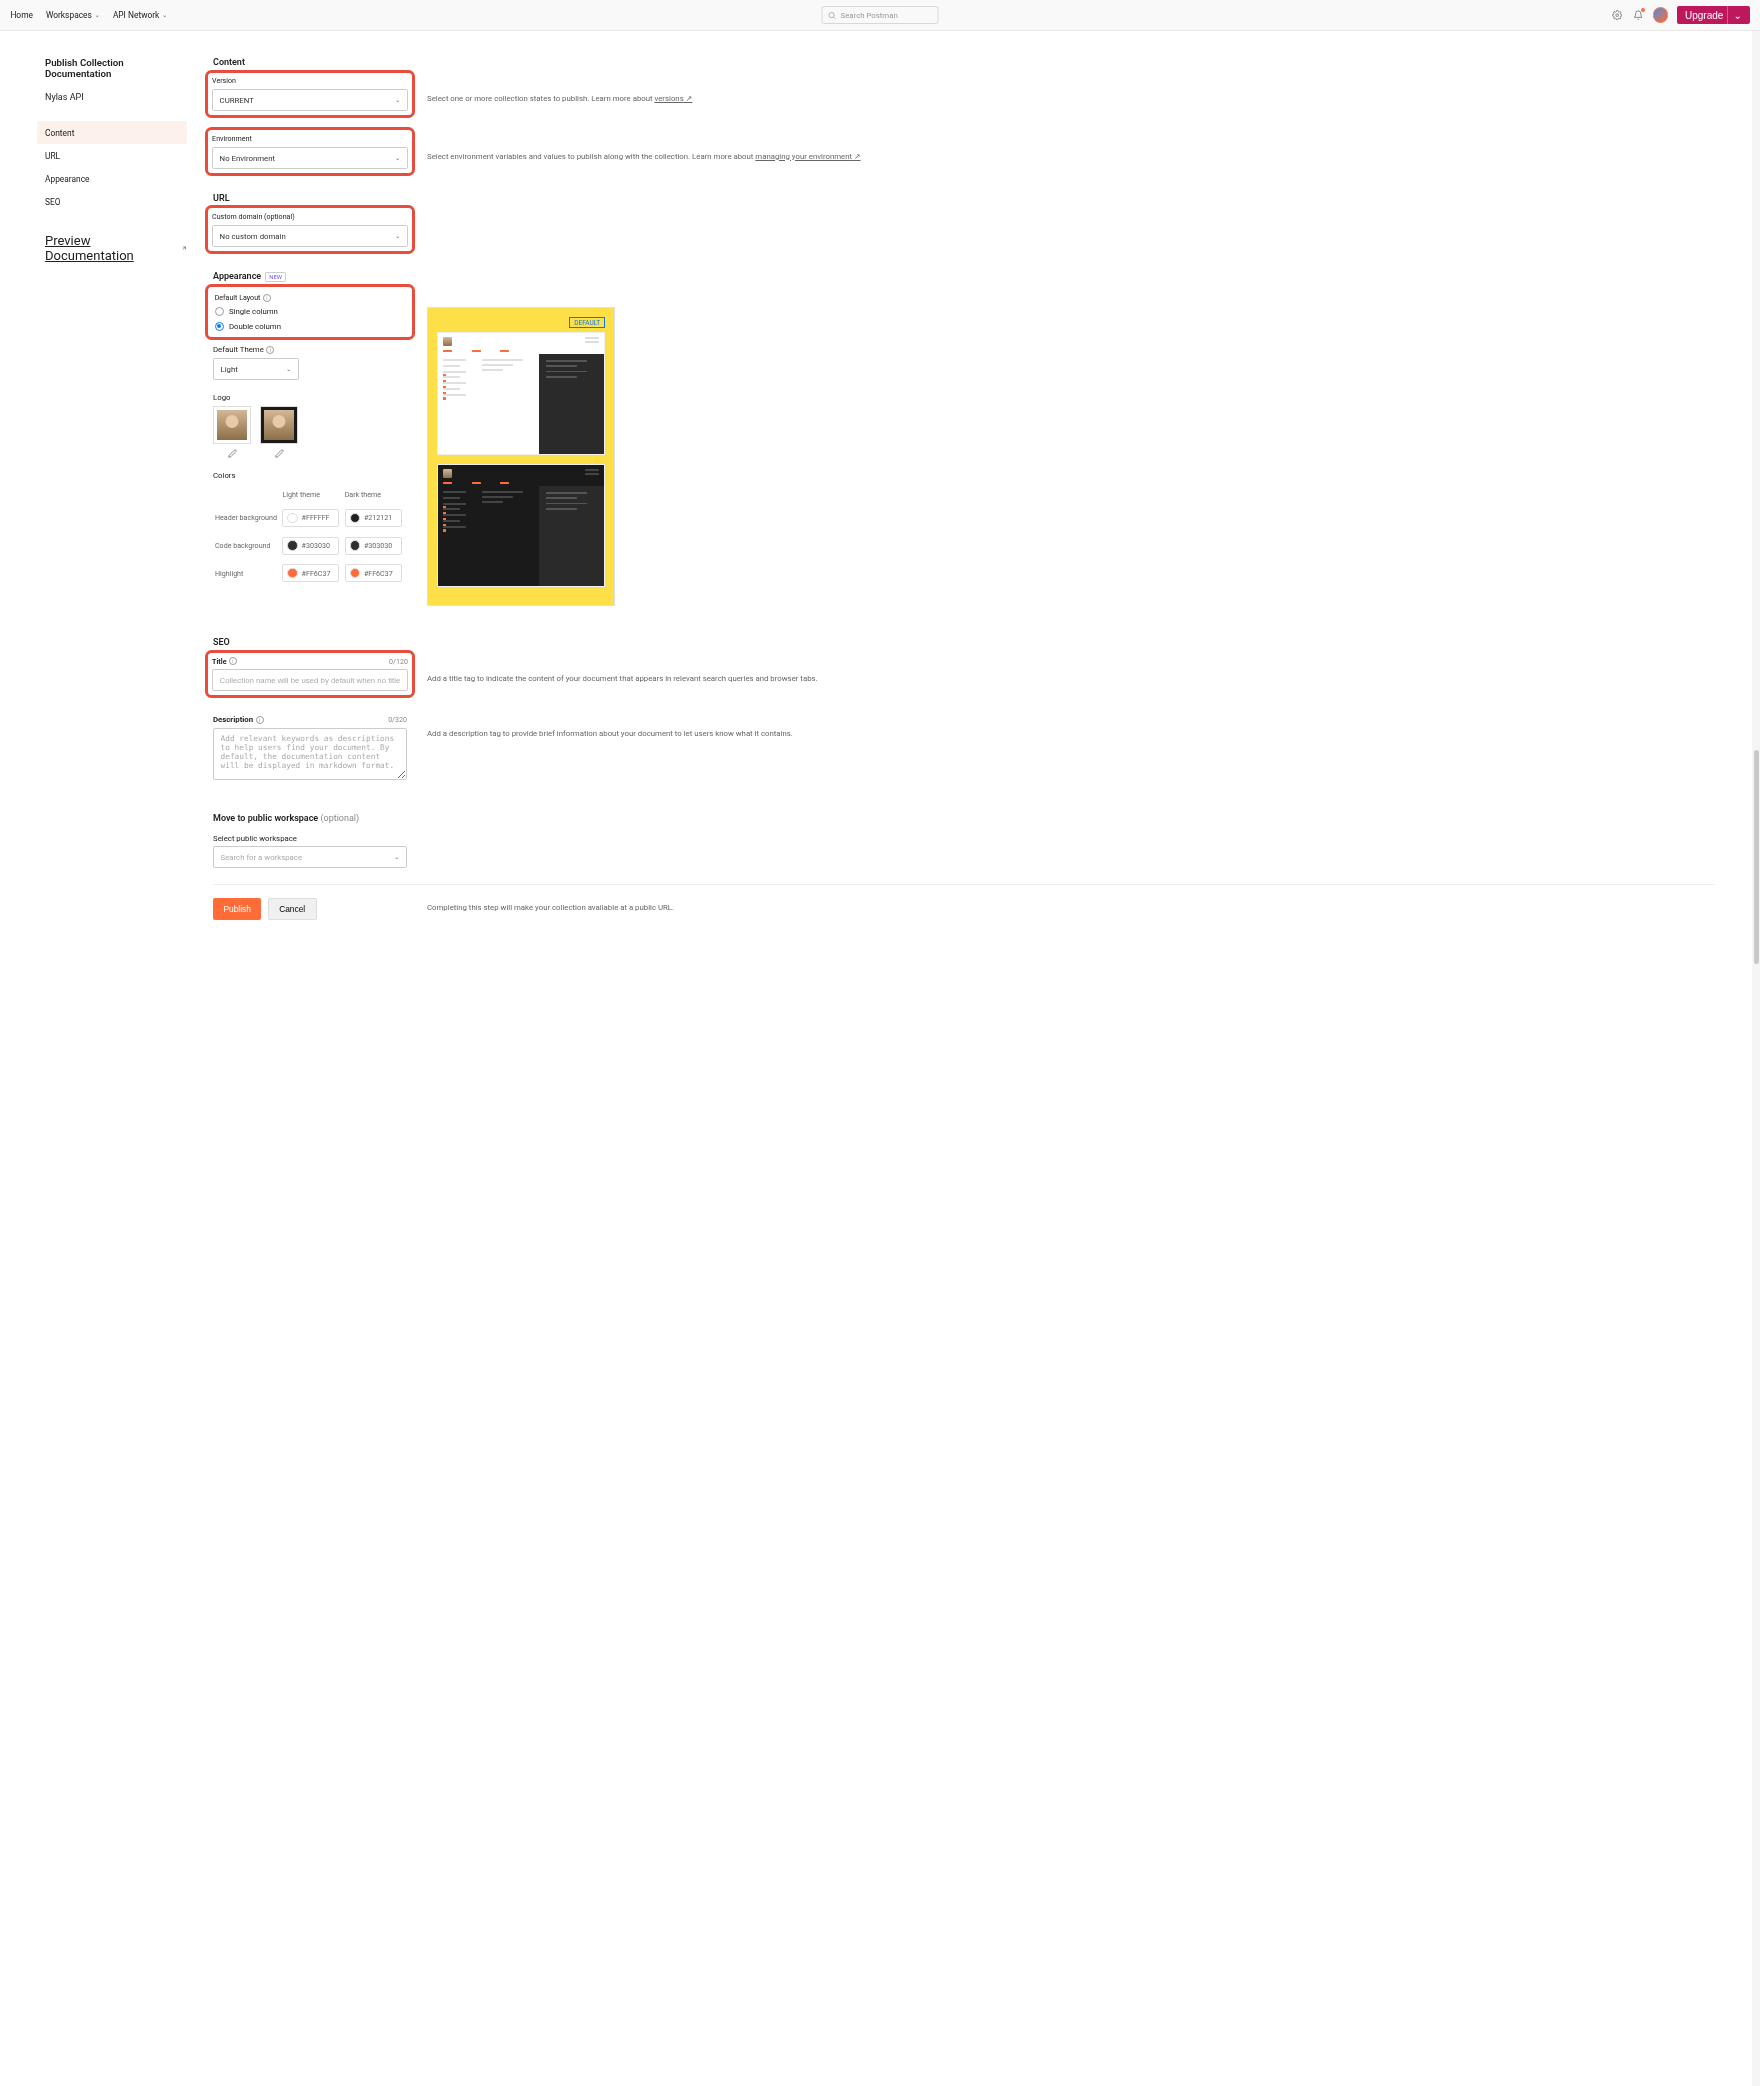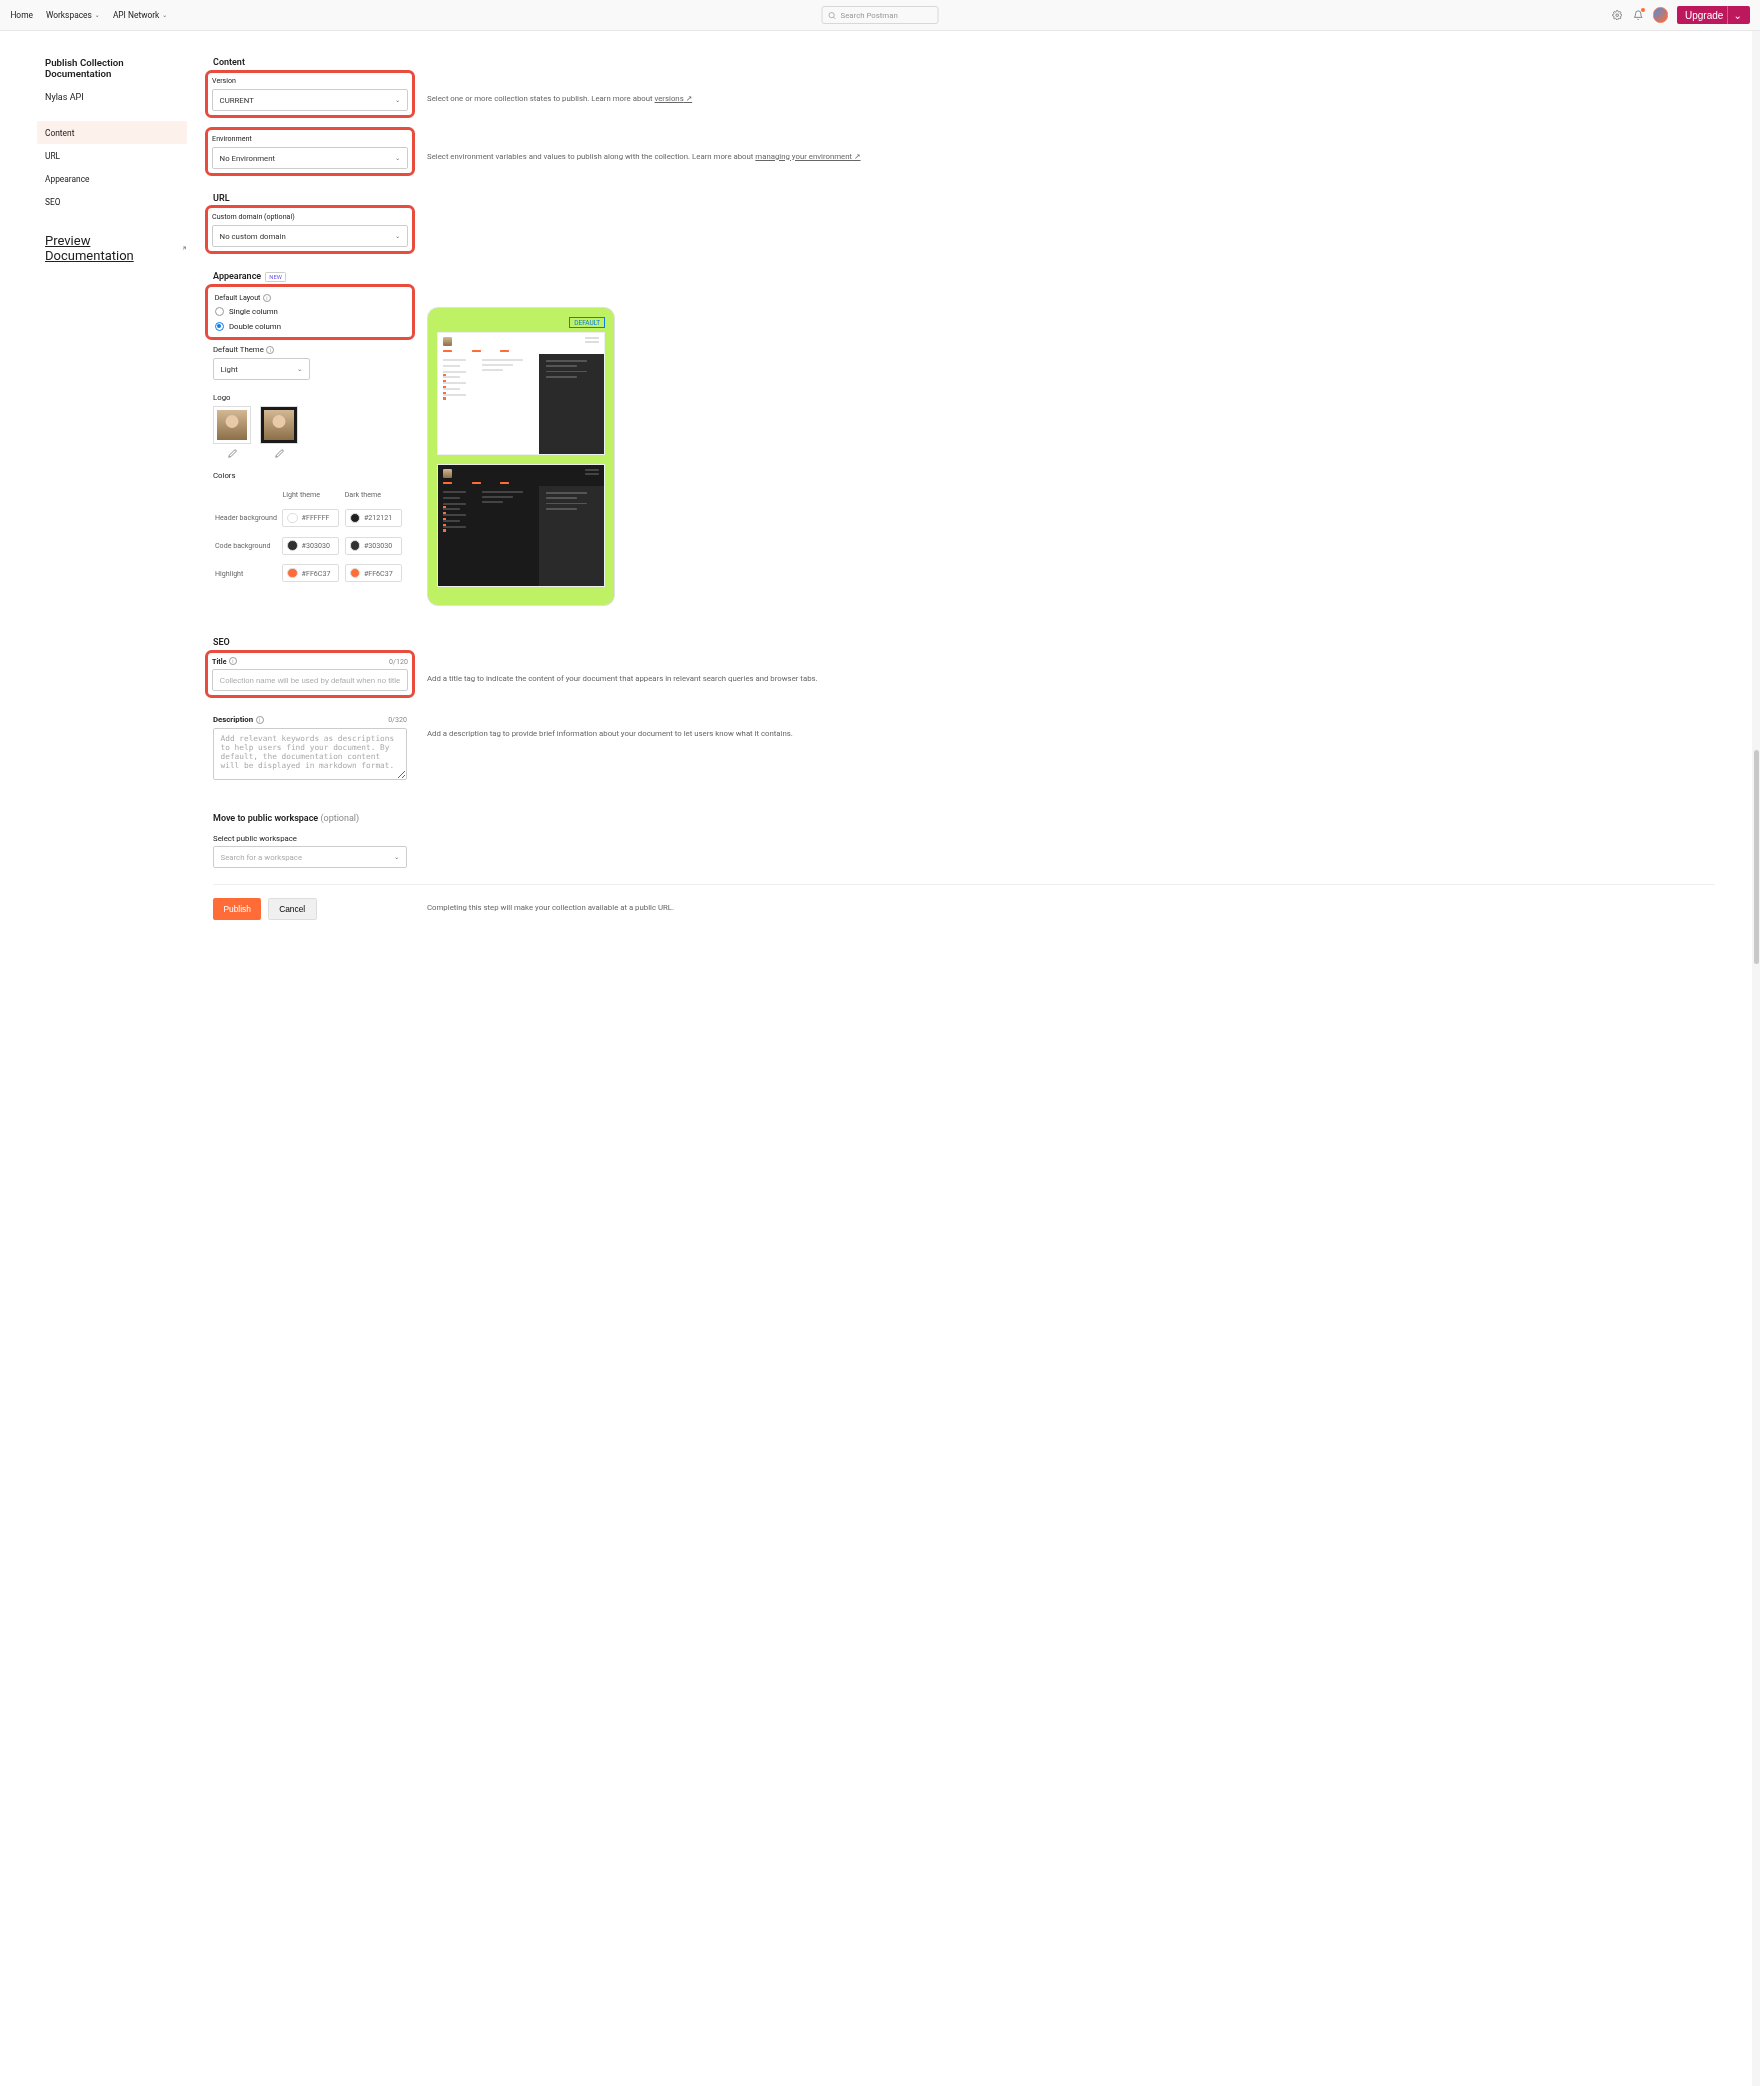--- a/index.html
+++ b/index.html
@@ -21,21 +21,21 @@
 .side-nav{list-style:none}
 .side-nav li{padding:6.5px 7.8px;font-size:8.4px;cursor:pointer;border-radius:1.9px;margin-left:-7.8px}
 .side-nav li.active{background:#fdf1eb;color:#212121}
 .preview-link{margin-top:19.4px;text-decoration:underline;font-size:13px;cursor:pointer;display:inline-flex;align-items:center;gap:2.6px}
 .main{flex:1;display:flex;gap:19.4px}
 .section-title{font-size:9px;font-weight:600;margin-bottom:10.4px}
 .field-group{margin-bottom:13px}
 .field-label{font-size:7.8px;color:#212121;margin-bottom:3.9px;display:flex;align-items:center;gap:2.6px}
 .info-icon{width:7.8px;height:7.8px;border:0.6px solid #999;border-radius:50%;display:inline-flex;align-items:center;justify-content:center;font-size:5.2px;color:#999}
 .select{width:100%;height:22px;border:0.6px solid #ccc;border-radius:1.9px;padding:0 6.5px;font-size:7.8px;background:#fff;display:flex;align-items:center;justify-content:space-between;cursor:pointer;color:#333}
-.select.sm{width:97px}
+.select.sm{width:86px}
 .highlight-red{border:3.9px solid #e74c3c;border-radius:6.5px;padding:3.9px;margin:-7.8px -7.8px 5.2px -7.8px}
 .highlight-red .field-label{font-size:7.1px}
 .info-text{font-size:7.8px;color:#666;line-height:1.6}
 .info-text a{text-decoration:underline;color:#666}
 .new-badge{font-size:5.8px;color:#6b5ce7;border:0.6px solid #ccc;padding:0.6px 3.2px;border-radius:1.3px;margin-left:3.9px;font-weight:normal}
 .radio-group{display:flex;flex-direction:column;gap:5.2px;margin-top:5.2px}
 .radio-item{display:flex;align-items:center;gap:5.2px;font-size:7.8px;cursor:pointer}
 .radio{width:9px;height:9px;border:1px solid #999;border-radius:50%;display:flex;align-items:center;justify-content:center}
 .radio.checked{border-color:#097bed}
 .radio.checked::after{content:'';width:4.5px;height:4.5px;background:#097bed;border-radius:50%}
@@ -53,21 +53,21 @@
 .swatch{width:10.4px;height:10.4px;border-radius:50%;border:0.6px solid #ddd}
 .text-input{width:100%;height:22px;border:0.6px solid #ccc;border-radius:1.9px;padding:0 6.5px;font-size:7.8px}
 .text-input::placeholder{color:#aaa}
 .textarea{width:100%;height:52px;border:0.6px solid #ccc;border-radius:1.9px;padding:5.2px 6.5px;font-size:7.8px;resize:vertical}
 .textarea::placeholder{color:#aaa}
 .optional{color:#888;font-weight:normal}
 .btn-row{display:flex;gap:6.5px;margin-top:13px}
 .btn-primary{background:#ff6c37;color:#fff;border:none;height:22px;padding:0 10.4px;border-radius:1.9px;cursor:pointer;font-size:8.4px}
 .btn-secondary{background:#f0f0f0;border:0.6px solid #ddd;height:22px;padding:0 10.4px;border-radius:1.9px;cursor:pointer;font-size:8.4px}
 .chev{font-size:6.5px;color:#666}
-.preview-box{border:0.6px solid #e0e0e0;padding:9px;border-radius:11px;background:#bef264;width:188px}
+.preview-box{border:0.6px solid #e0e0e0;padding:9px;border-radius:0;background:#fde047;width:188px}
 .default-badge{font-size:6.5px;color:#097bed;border:0.6px solid #097bed;padding:0.6px 3.9px;float:right;margin-bottom:3.9px}
 .preview-panel{background:#fff;border:0.6px solid #eee;height:123px;margin-bottom:9px;clear:both;position:relative;overflow:hidden}
 .preview-panel.dark{background:#1a1a1a}
 .pp-header{height:17px;background:#fff;display:flex;align-items:center;padding:0 5.2px;gap:3.9px}
 .dark .pp-header{background:#1a1a1a}
 .pp-avatar{width:9px;height:9px;background:linear-gradient(180deg,#d4b896,#8b6f47);border-radius:1.3px}
 .pp-bars{position:absolute;right:5.2px;top:3.9px;display:flex;flex-direction:column;gap:1.9px}
 .pp-bars span{width:14.2px;height:1.9px;background:#ddd;border-radius:0.6px}
 .dark .pp-bars span{background:#444}
 .pp-tabs{height:3.9px;display:flex;gap:19.4px;padding:0 5.2px}

